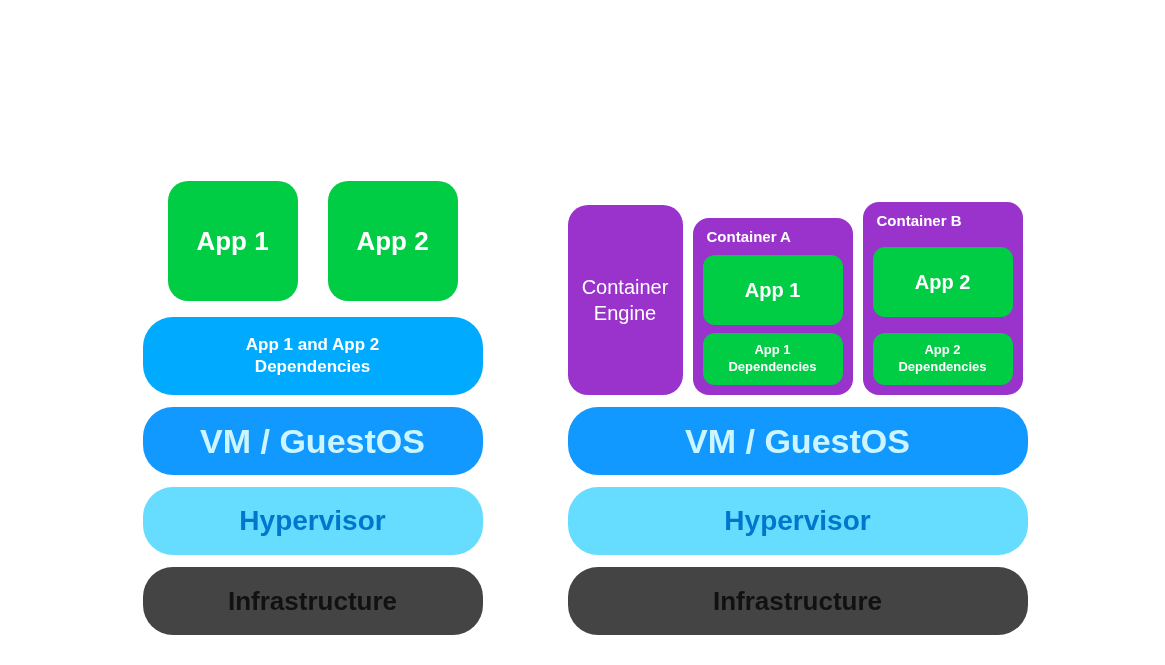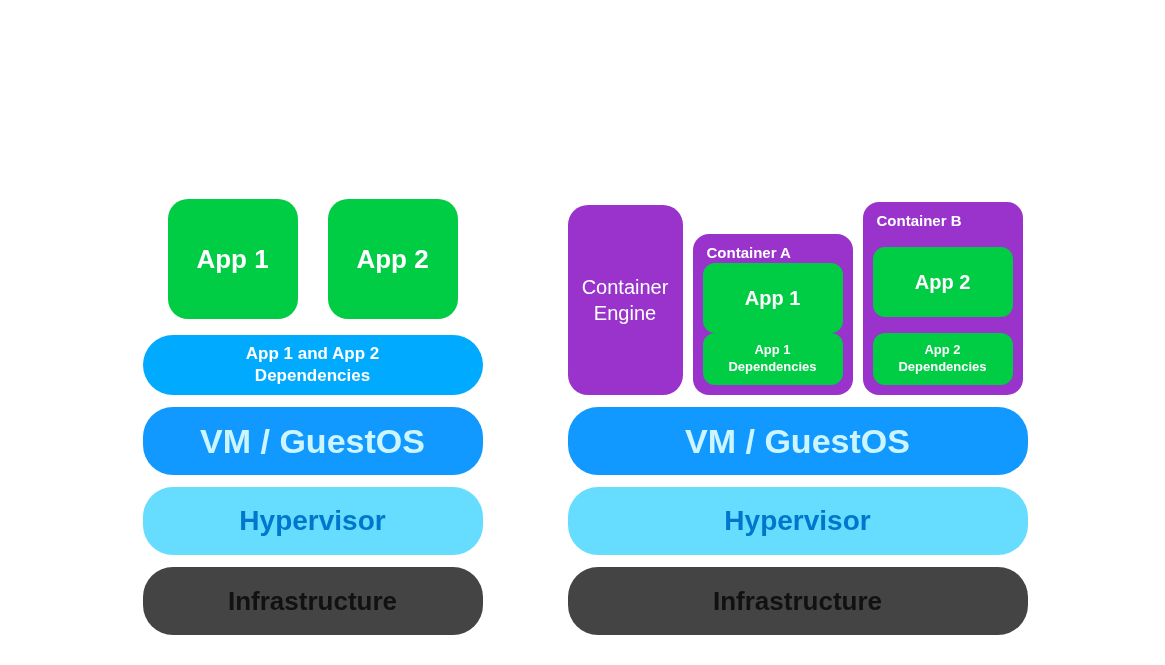--- a/index.html
+++ b/index.html
@@ -48,21 +48,21 @@
       align-items: center;
       justify-content: center;
       color: white;
       font-size: 26px;
       font-weight: bold;
     }
     .deps-bar {
       background: #00aaff;
       border-radius: 30px;
       width: 340px;
-      height: 60px;
+      height: 78px;
       display: flex;
       align-items: center;
       justify-content: center;
       color: white;
       font-size: 17px;
       font-weight: bold;
       text-align: center;
       line-height: 1.3;
     }
     .vm-bar {
@@ -133,20 +133,21 @@
       flex-shrink: 0;
       margin-right: 10px;
     }
     .container-a {
       background: #9933cc;
       border-radius: 16px;
       width: 160px;
       padding: 8px 10px 10px 10px;
       display: flex;
       flex-direction: column;
+      gap: 8px;
       margin-right: 10px;
     }
     .container-b {
       background: #9933cc;
       border-radius: 16px;
       width: 160px;
       padding: 8px 10px 10px 10px;
       display: flex;
       flex-direction: column;
       gap: 16px;

